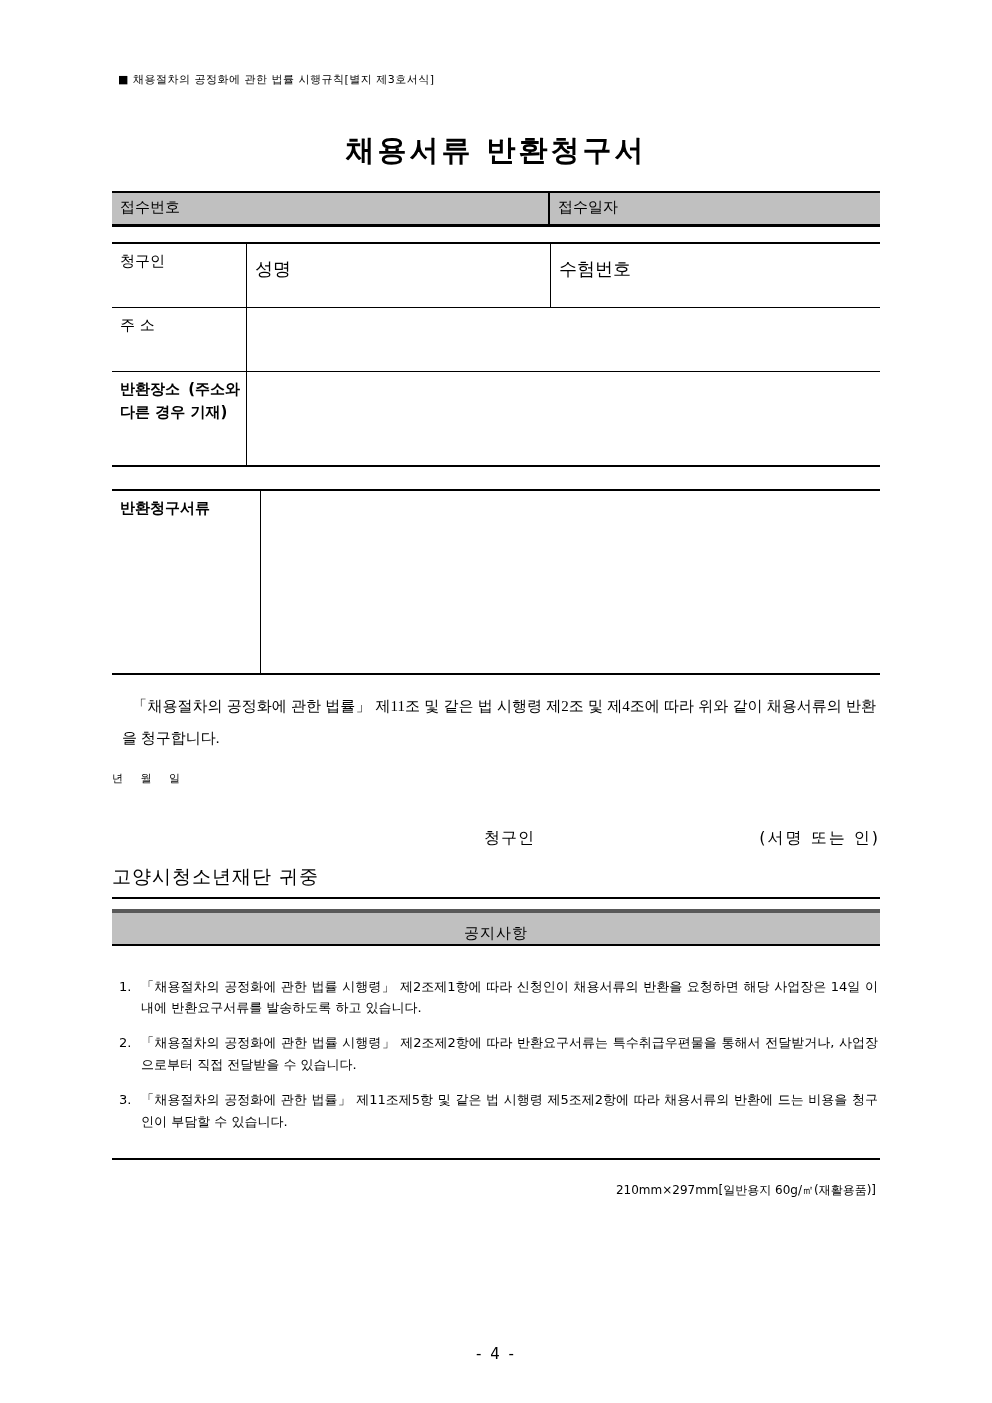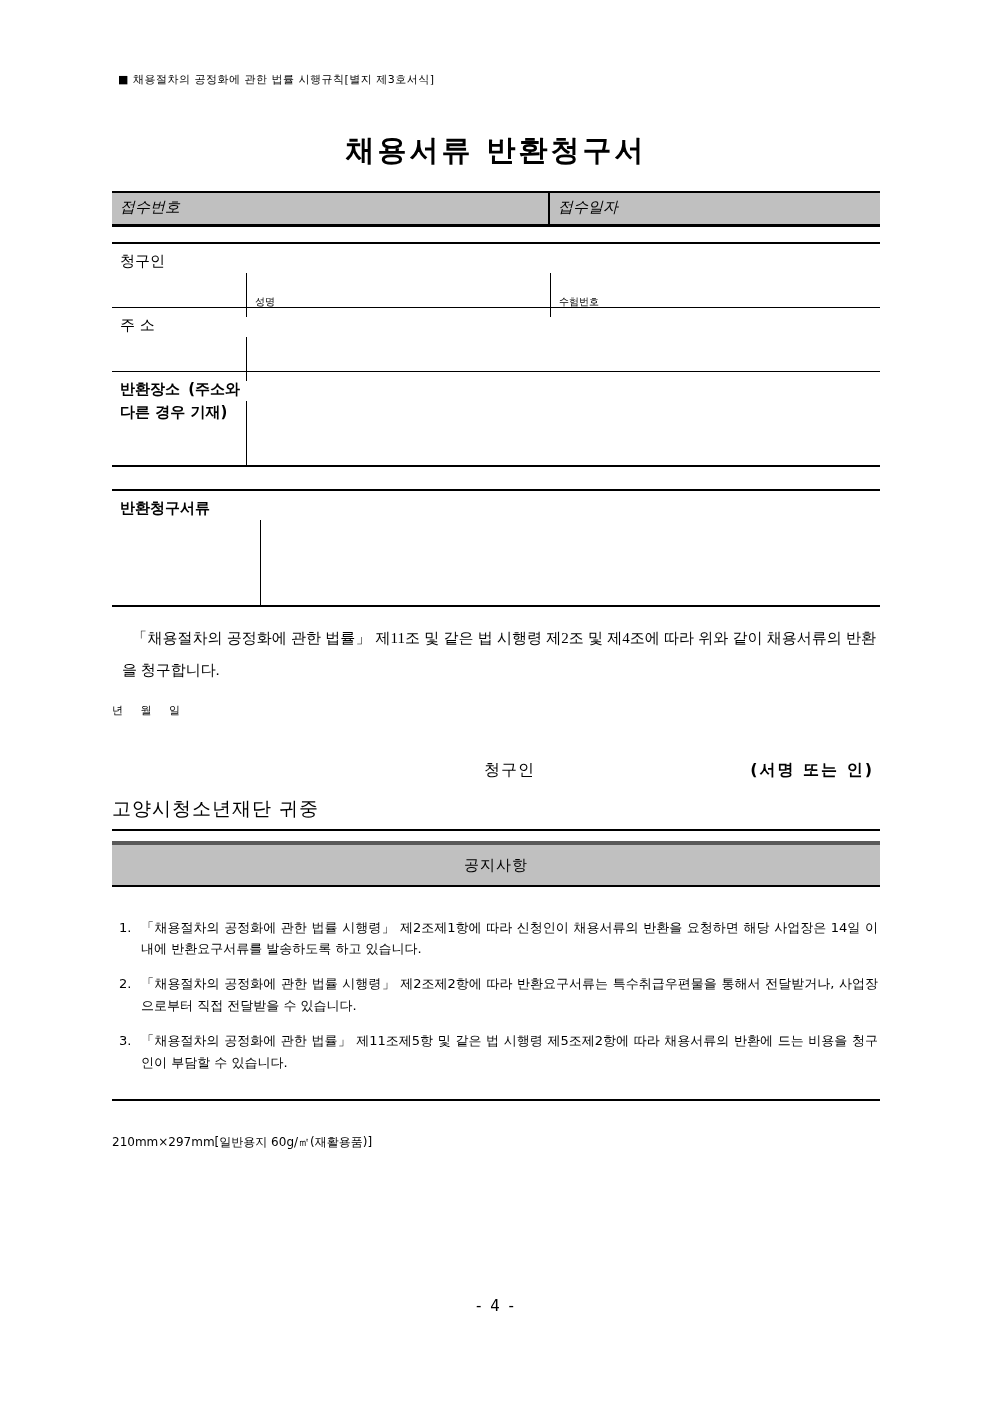--- a/index.html
+++ b/index.html
@@ -34,21 +34,20 @@
     text-align: center;
     letter-spacing: 3px;
   }
   
   .receipt-row {
     display: flex;
     margin-top: 20px;
     border-top: 2px solid #000;
     border-bottom: 3px solid #000;
     background: #c0c0c0;
-    font-style: italic;
   }
   .receipt-cell {
     box-sizing: border-box;
     height: 31px;
     padding: 5px 8px;
     font-size: 15px;
   }
   .receipt-cell.number { width: 436px; }
   .receipt-cell.date   { flex: 1; border-left: 2px solid #000; }
   .spacer15 { height: 15px; }
@@ -68,29 +67,28 @@
     width: 134px;
     flex: none;
     padding: 6px 6px 6px 8px;
     font-size: 15px;
     line-height: 1.55;
     text-align: justify;
   }
   .fcell {
     box-sizing: border-box;
     border-left: 1px solid #000;
-    padding: 22px 8px;
-    font-size: 10px;
+    padding: 13px 8px;
+    font-size: 18px;
     flex: 1;
-    margin-top: 29px;
   }
   .fcell.name { flex: none; width: 304px; }
   .h64  { height: 63px; }
   .h94  { height: 93px; }
-  .h158 { height: 114px; gap: 14px; }
+  .h158 { height: 182px; gap: 14px; }
   
   .declaration {
     margin-top: 15px;
     padding: 0 4px 0 10px;
     font-size: 15px;
     line-height: 2.15;
     text-align: justify;
     text-indent: 10px;
     word-break: break-all;
     font-family: Liberation Serif, serif;
@@ -101,39 +99,39 @@
     padding-right: 14px;
     font-size: 11px;
   }
   .sign-line {
     margin-top: 42px;
     position: relative;
     height: 22px;
     font-size: 16px;
   }
   .sign-claimant { position: absolute; left: 372px; top: 0; letter-spacing: 1px; }
-  .sign-note     { position: absolute; right: 6px;  top: 0; letter-spacing: 2px; font-weight: bold; }
+  .sign-note     { position: absolute; right: 0;  top: 0; letter-spacing: 2px; }
   .recipient {
     margin-top: 14px;
     font-size: 19px;
     letter-spacing: 1px;
   }
   .rule1 {
     border: none;
     border-top: 2px solid #000;
     margin: 7px 0 0 0;
   }
   .notice-bar {
     margin-top: 10px;
     border-top: 4px solid #595959;
     border-bottom: 2px solid #000;
     background: #c0c0c0;
     text-align: center;
     font-size: 15px;
-    padding: 11px 0 10px 0;
+    padding: 11px 0 1px 0;
     letter-spacing: 1px;
   }
   .notices {
     margin-top: 30px;
     font-size: 13px;
   }
   .notice-item {
     display: flex;
     margin-bottom: 14px;
     line-height: 1.65;
@@ -149,21 +147,22 @@
     text-align: justify;
     word-break: break-all;
     padding-right: 2px;
   }
   .rule2 {
     border: none;
     border-top: 2px solid #000;
     margin: 26px 0 0 0;
   }
   .paper-spec {
-    margin-top: 33px;
+    margin-top: 22px;
+    text-align: right;
     padding-right: 4px;
     font-size: 12px;
   }
   .page-number {
     margin-top: 146px;
     text-align: center;
     font-size: 15px;
     letter-spacing: 2px;
   }
 </style>

